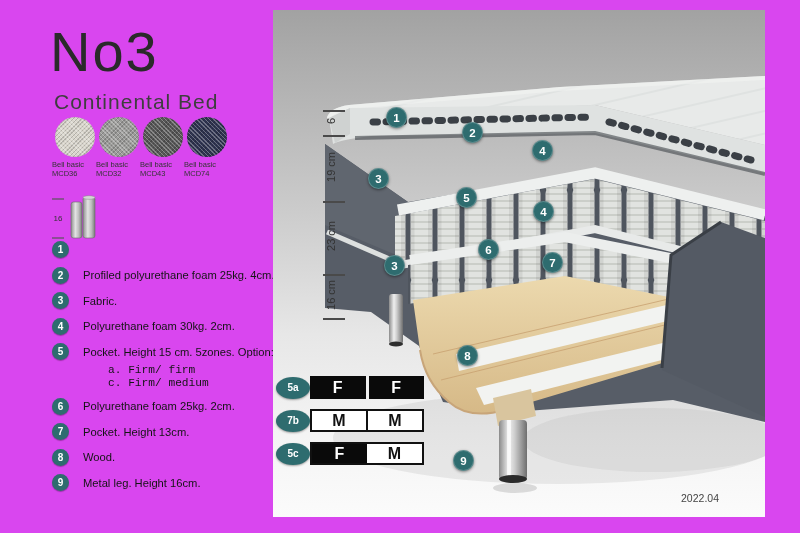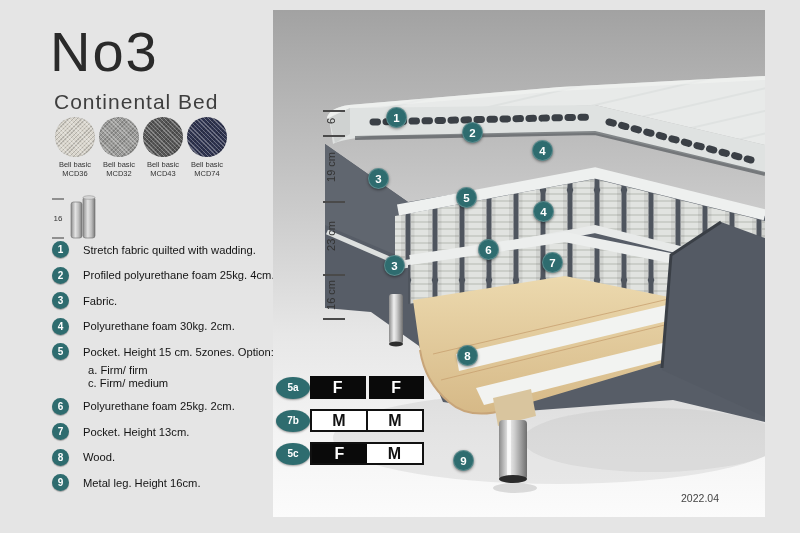--- a/index.html
+++ b/index.html
@@ -1,46 +1,46 @@
 <!DOCTYPE html>
 <html><head>
 <meta charset="utf-8">
 <style>
   html,body{margin:0;padding:0;background:#fff;}
-  .page{position:relative;width:800px;height:533px;background:#e5e5e5;
+  .page{position:relative;width:800px;height:533px;background:#d946ef;
         font-family:"Liberation Sans", sans-serif;overflow:hidden;}
 
   
   .title{position:absolute;left:50px;top:24px;font-size:56px;line-height:1;
          font-weight:400;letter-spacing:2px;color:#2a2a2a;}
   .subtitle{position:absolute;left:54px;top:90px;font-size:21px;color:#3e3e3e;
             letter-spacing:1px;font-weight:400;}
 
   .swatches{position:absolute;left:53px;top:117px;display:flex;}
   .swatch{width:44px;display:flex;flex-direction:column;align-items:center;}
   .swatch-circle{width:40px;height:40px;border-radius:50%;
      background-image:
        repeating-linear-gradient(45deg, rgba(255,255,255,.30) 0 1px, transparent 1px 3px),
        repeating-linear-gradient(-45deg, rgba(0,0,0,.18) 0 1px, transparent 1px 3px);
      box-shadow:inset 0 0 0 1px rgba(0,0,0,.08);}
   .sw0{background-color:#d9d5cc;} .sw1{background-color:#9b9b99;}
   .sw2{background-color:#575757;} .sw3{background-color:#2f3450;}
   .sw4{background-color:#e9ebeb;}
   .swatch-label{margin-top:3px;font-size:7.5px;line-height:9px;color:#333;
-                text-align:center;width:46px;}
+                width:46px;}
 
   .leg-icon{position:absolute;left:46px;top:190px;}
 
   .legend{position:absolute;left:52px;top:241px;width:232px;}
   .lrow{display:flex;align-items:center;margin-bottom:8.5px;}
   .lnum{flex:none;width:17px;height:17px;border-radius:50%;background:#2e6c6f;
         color:#fff;font-size:10px;font-weight:700;display:flex;align-items:center;
         justify-content:center;box-shadow:0 1px 1px rgba(0,0,0,.3);}
   .ltext{margin-left:14px;font-size:11.2px;color:#141414;}
-  .lopts{margin:-5px 0 7px 36px;font-size:11.2px;line-height:13.5px;color:#141414;}
+  .lopts{margin:-5px 0 7px 56px;font-size:11.2px;line-height:13.5px;color:#141414;font-family:Liberation Mono, monospace;}
 
   
   .panel{position:absolute;left:273px;top:10px;width:492px;height:507px;overflow:hidden;
      background:linear-gradient(180deg,#a2a2a2 0%,#b3b3b3 16%,#cccccc 40%,
                 #e7e7e7 64%,#f4f4f4 84%,#fbfbfb 100%);}
   .bed-svg{position:absolute;left:0;top:0;}
 
   .stick{position:absolute;left:50px;width:22px;height:2px;background:#4a4a4a;}
   .smark{position:absolute;left:38px;width:40px;text-align:center;
          transform:rotate(-90deg);font-size:11px;color:#333;white-space:nowrap;}
@@ -120,21 +120,20 @@
       </linearGradient>
     </defs>
     <rect x="25" y="12" width="11" height="36" rx="2.5" fill="url(#mini-chrome)" stroke="#6a6a6a" stroke-width=".6"></rect>
     <rect x="37" y="7" width="12" height="41" rx="2.5" fill="url(#mini-chrome)" stroke="#6a6a6a" stroke-width=".6"></rect>
     <ellipse cx="43" cy="7.5" rx="6" ry="1.8" fill="#d6d6d6" stroke="#8a8a8a" stroke-width=".5"></ellipse>
   </svg>
 
   <div class="legend">
     <div class="lrow">
       <span class="lnum">1</span>
-      <span class="ltext">Stretch fabric quilted with wadding.</span>
     </div>
     <div class="lrow">
       <span class="lnum">2</span>
       <span class="ltext">Profiled polyurethane foam 25kg. 4cm.</span>
     </div>
     <div class="lrow">
       <span class="lnum">3</span>
       <span class="ltext">Fabric.</span>
     </div>
     <div class="lrow">

